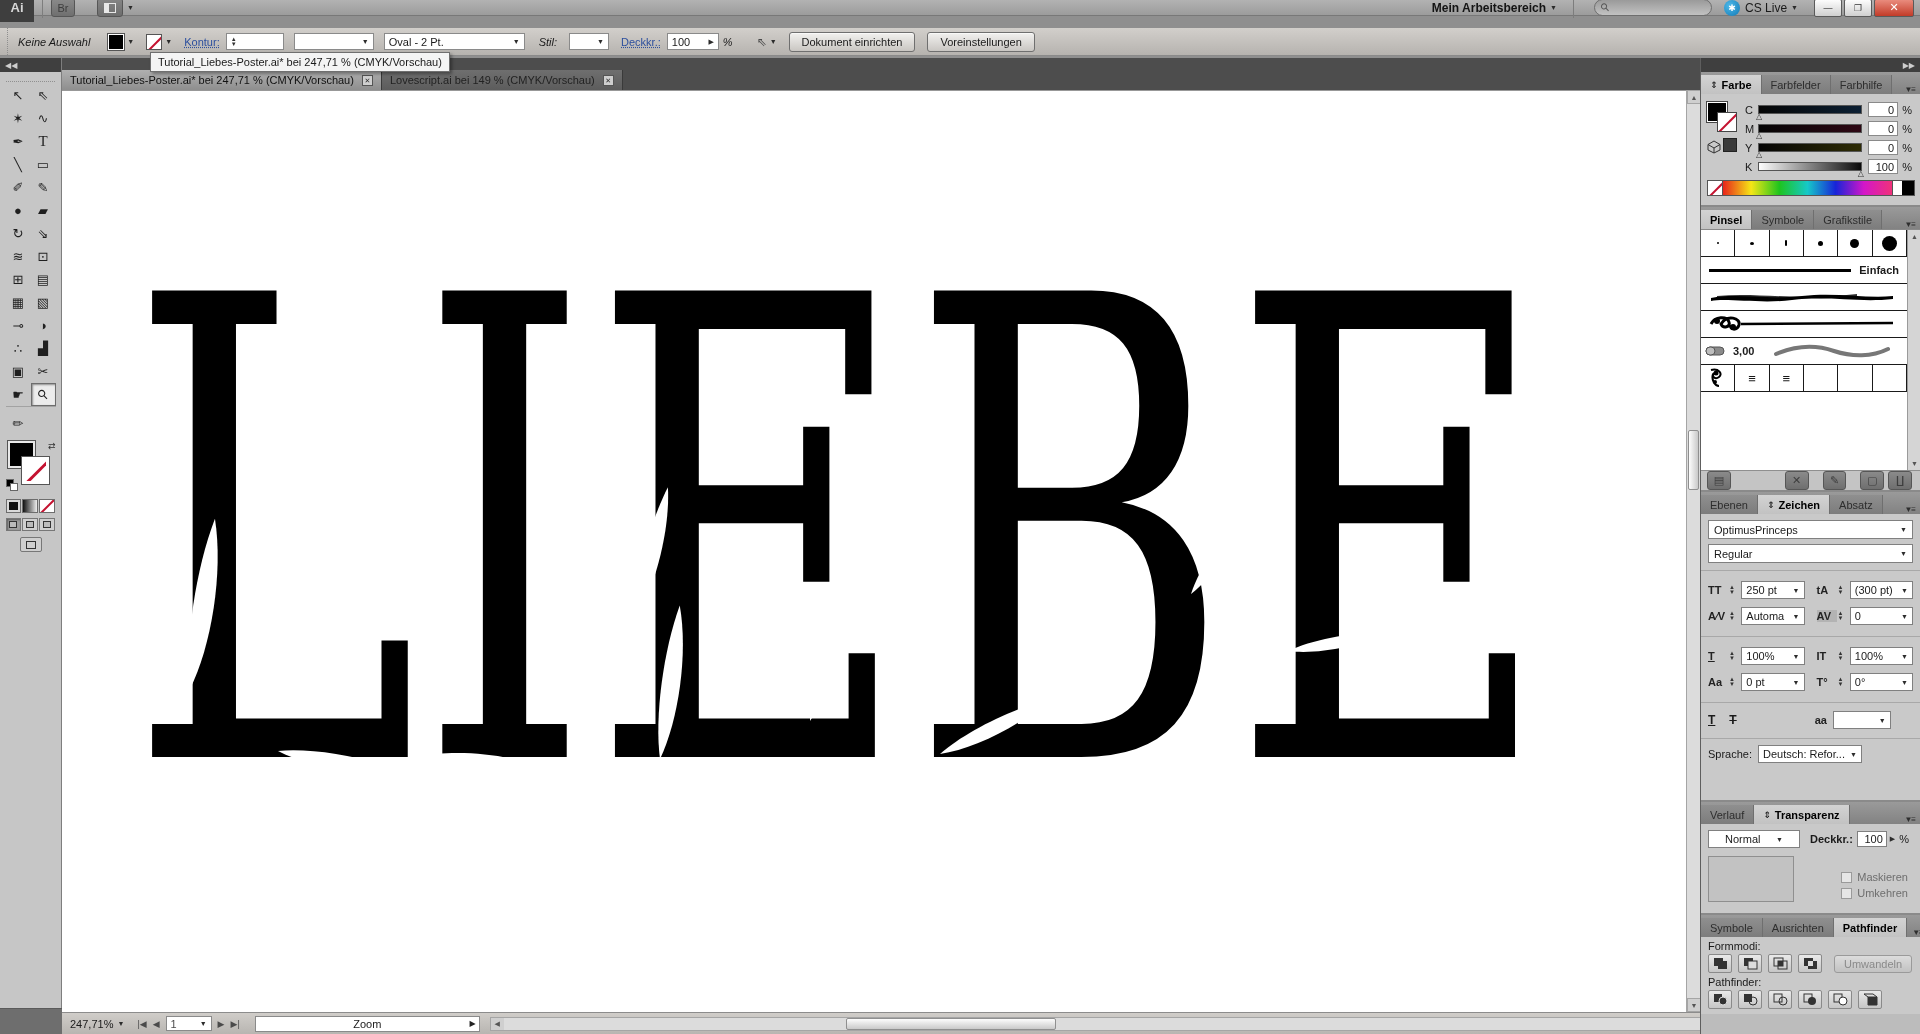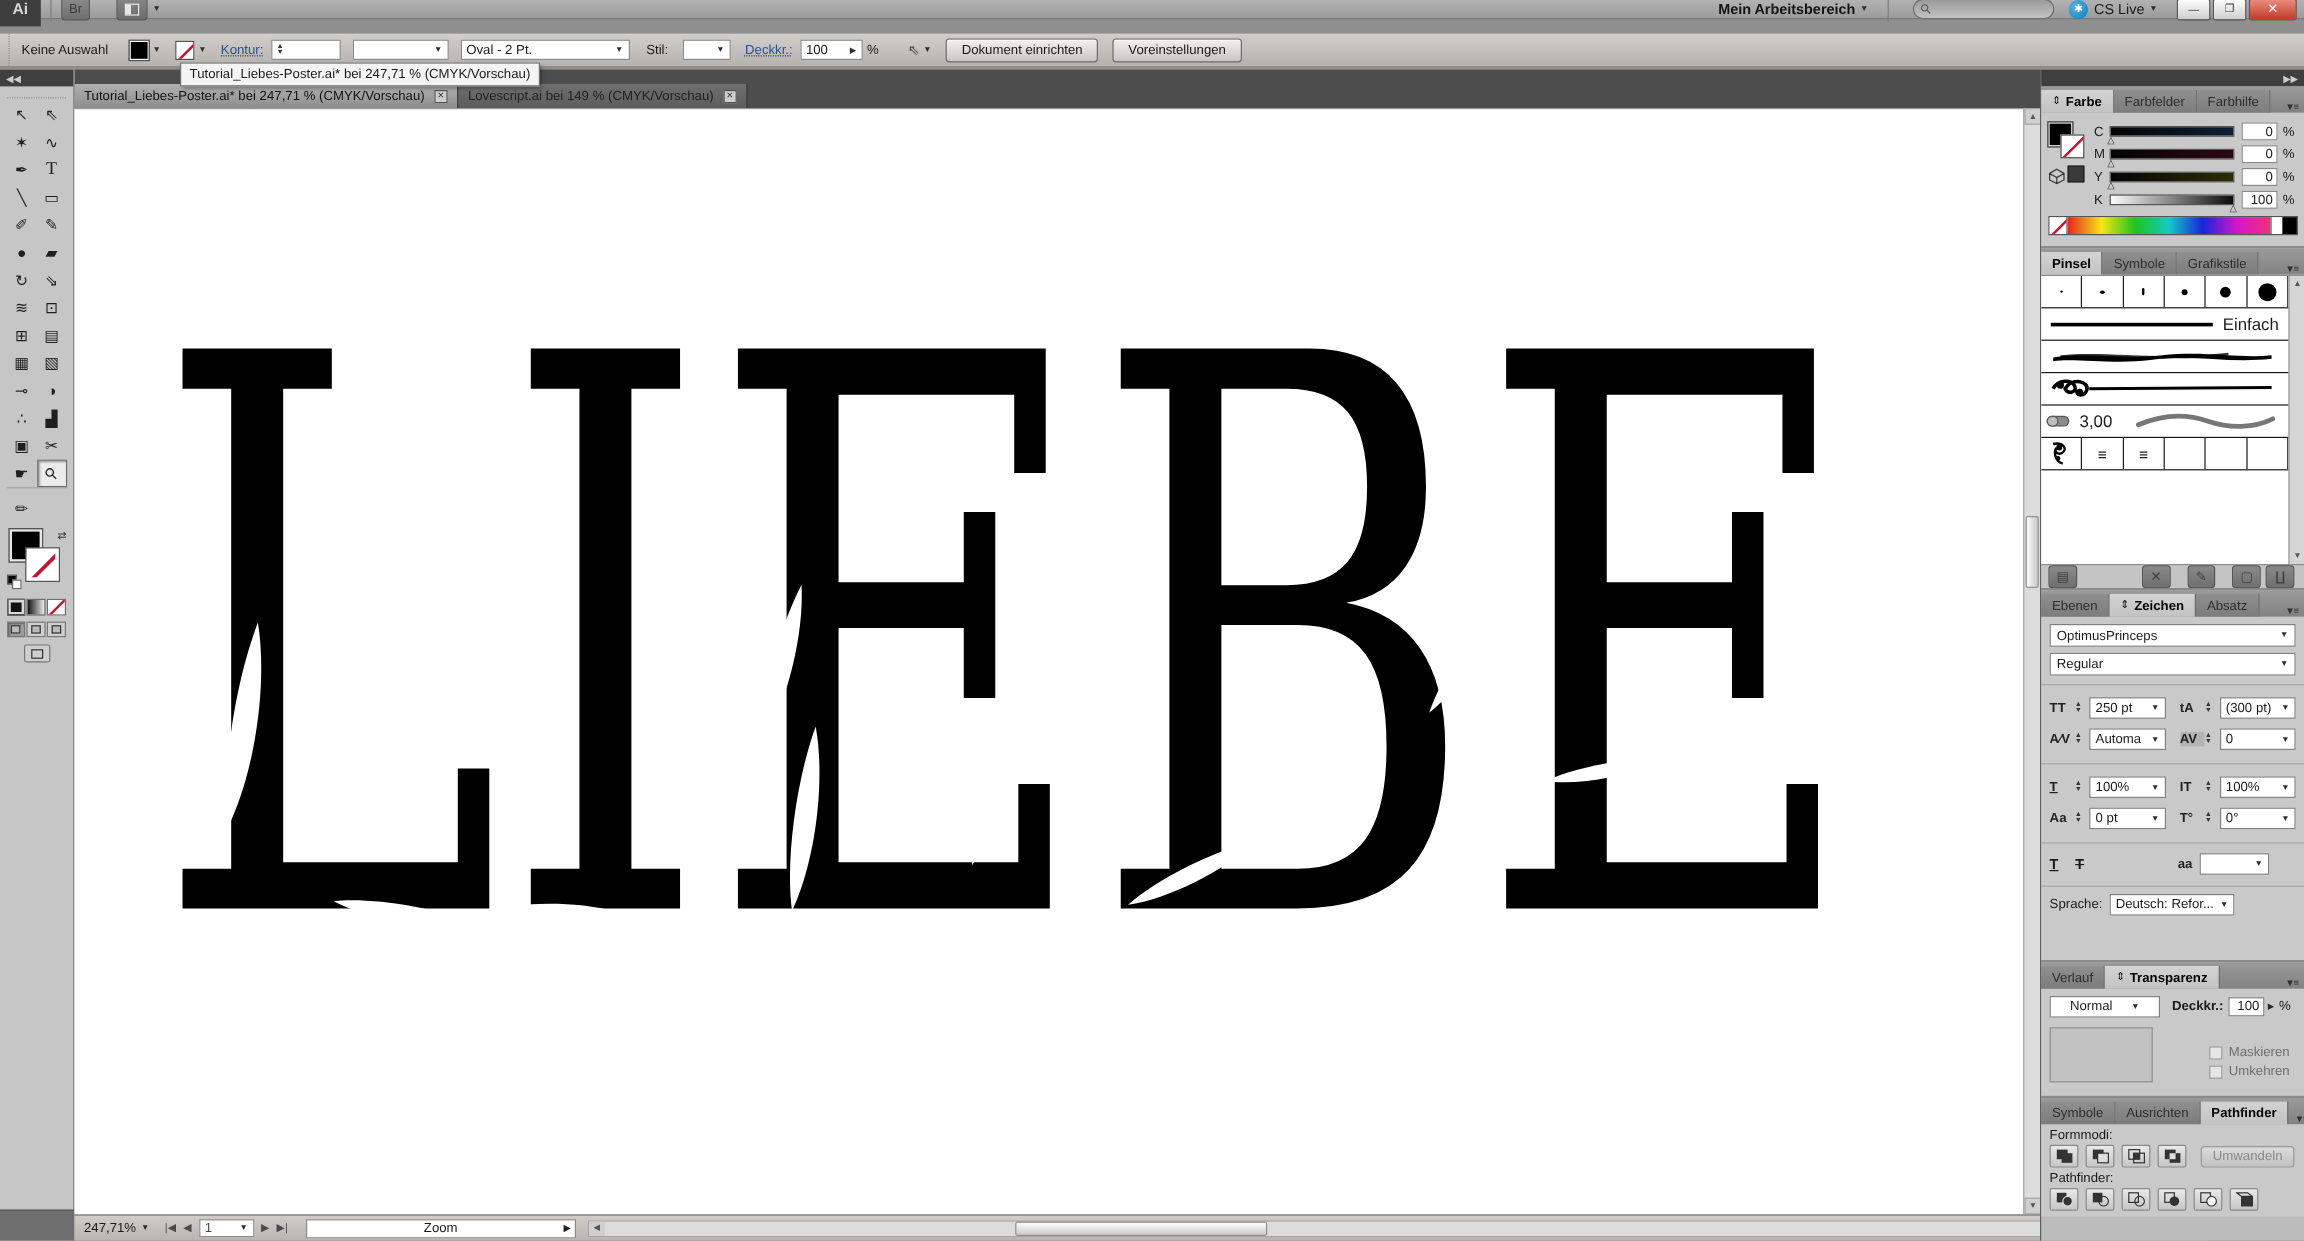--- a/index.html
+++ b/index.html
@@ -34,21 +34,21 @@
   .winbtns { display:flex; margin-right:6px; }
   .winbtn { width:28px; height:18px; border:1px solid #5a5a5a; border-radius:2px; margin-left:2px;
     background:linear-gradient(#fdfdfd,#cfcfcf); display:flex; align-items:center; justify-content:center; font-size:9px; color:#333; }
   .winbtn.close { width:40px; background:linear-gradient(#e98b7d,#c23b28); color:#fff; font-weight:bold; font-size:11px; }
 
   
   .controlbar { position:absolute; left:0; top:28px; width:1920px; height:28px;
     background:linear-gradient(#d2cfcb,#b6b3af); border-bottom:1px solid #8a8a8a;
     display:flex; align-items:center; font-size:11px; }
   .cb-handle { width:8px; height:100%; border-right:1px dotted #8e8e8e; }
-  .cb-label { margin:12px 10px; }
+  .cb-label { margin:12px 10px;font-style:italic; }
   .swatch-fill { width:16px; height:16px; background:#000; border:1px solid #fff; outline:1px solid #555; margin-left:8px; }
   .swatch-stroke { width:16px; height:16px; background:#fff; border:1px solid #555; margin-left:12px; position:relative; overflow:hidden; }
   .swatch-stroke::after { content:""; position:absolute; left:-3px; top:6px; width:26px; height:2px; background:#c41230; transform:rotate(-45deg); }
   .dd-arrow { font-size:7px; color:#2c2c2c; margin-left:3px; }
   .link-label { color:#2c4f9e; text-decoration:underline dotted; margin-left:12px; }
   .cb-field { height:17px; background:#fff; border:1px solid #8a8a8a; display:flex; align-items:center; padding:0 4px; margin-left:6px; }
   .cb-dd { height:17px; background:#fff; border:1px solid #8a8a8a; display:flex; align-items:center; justify-content:space-between; padding:0 4px; margin-left:10px; }
   .cb-btn { height:20px; border:1px solid #6f6f6f; border-radius:3px; background:linear-gradient(#f2f1ef,#c9c6c2);
     display:flex; align-items:center; padding:0 12px; margin-left:12px; box-shadow:0 1px 0 rgba(255,255,255,.6) inset; }
   .cursor-icon { margin-left:14px; color:#4a4a4a; font-size:12px; }
@@ -152,21 +152,21 @@
   .spec-w { width:10px; background:#fff; border-left:1px solid #555; }
   .spec-b { width:12px; background:#000; }
 
   
   .br-list { background:#fff; height:241px; position:relative; border-top:1px solid #8a8a8a; overflow:hidden; }
   .br-row { height:27px; border-bottom:1px solid #1a1a1a; display:flex; align-items:center; position:relative; }
   .br-cells { display:flex; width:100%; height:100%; }
   .br-cell { flex:1; border-right:1px solid #1a1a1a; display:flex; align-items:center; justify-content:center; }
   .dot { background:#000; border-radius:50%; }
   .br-line { flex:1; height:3px; background:#000; margin:0 8px; }
-  .br-label { font-size:14px; margin-right:8px; }
+  .br-label { font-size:11px; margin-right:8px;font-weight:bold; }
   .br-scroll { position:absolute; right:0; top:0; width:13px; height:100%; background:#d5d5d5; border-left:1px solid #9a9a9a; }
   .br-scroll .arr { width:13px; height:13px; font-size:7px; color:#555; text-align:center; line-height:13px; }
   .br-btnrow { height:20px; background:#c4c4c4; display:flex; align-items:center; padding:0 6px; border-top:1px solid #8f8f8f; }
   .br-btn { font-size:11px; color:#3d3d3d; margin-right:14px; }
   .br-btn.right { margin-left:auto; margin-right:4px; }
 
   
   .ch-body { height:286px; padding:6px 7px 0; font-size:11px; }
   .dd { height:19px; background:#fff; border:1px solid #808080; display:flex; align-items:center; justify-content:space-between; padding:0 5px; }
   .dd + .dd { margin-top:5px; }

